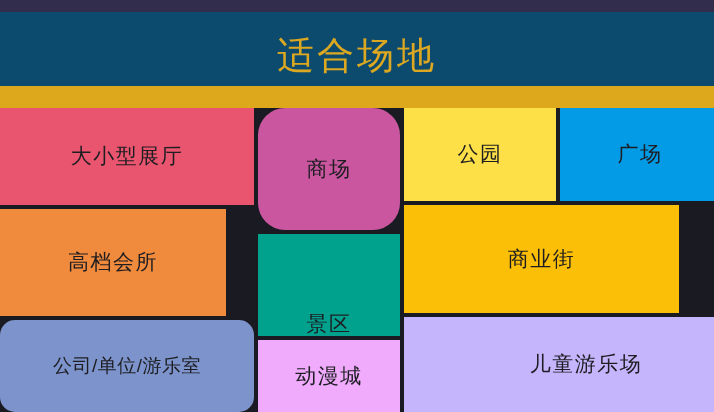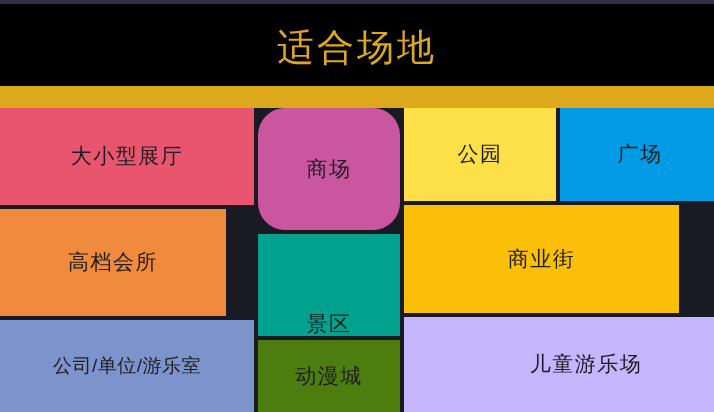--- a/index.html
+++ b/index.html
@@ -9,23 +9,23 @@
     background:#332D4D;
     overflow:hidden;
   }
   #page {
     position:relative;
     width:714px; height:412px;
     background:#332D4D;
   }
   
   #header {
-    position:absolute; left:0; top:4px;
+    position:absolute; left:0; top:12px;
     width:714px; height:86px;
-    background:#000000;
+    background:#0c4a6e;
     display:flex; align-items:center; justify-content:center;
   }
   #title {
     color:#DDA821;
     font-size:37px;
     letter-spacing:3px;
     line-height:1;
     white-space:nowrap;
     font-weight:400;
   }
@@ -79,24 +79,24 @@
       </div>
       <div class="tile" style="left: 0px; top: 101px; width: 226px; height: 107px; background: rgb(240, 138, 60);">
         <span>高档会所</span>
       </div>
       <div class="tile" style="left: 258px; top: 126px; width: 142px; height: 102px; background: rgb(0, 162, 142); align-items: flex-end;">
         <span>景区</span>
       </div>
       <div class="tile" style="left: 404px; top: 97px; width: 275px; height: 108px; background: rgb(251, 191, 7);">
         <span>商业街</span>
       </div>
-      <div class="tile small" style="left: 0px; top: 212px; width: 254px; height: 92px; background: rgb(124, 147, 203);">
+      <div class="tile small" style="left: 0px; top: 212px; width: 254px; height: 92px; background: rgb(124, 147, 203); border-radius: 15px;">
         <span>公司/单位/游乐室</span>
       </div>
-      <div class="tile" style="left: 258px; top: 232px; width: 142px; height: 72px; background: #4d7c0f;">
+      <div class="tile" style="left: 258px; top: 232px; width: 142px; height: 72px; background: #f0abfc;">
         <span>动漫城</span>
       </div>
       <div class="tile" style="left: 404px; top: 209px; width: 364px; height: 95px; background: #c4b5fd;">
         <span>儿童游乐场</span>
       </div>
     </div>
 
 </div>
 
 </body></html>

